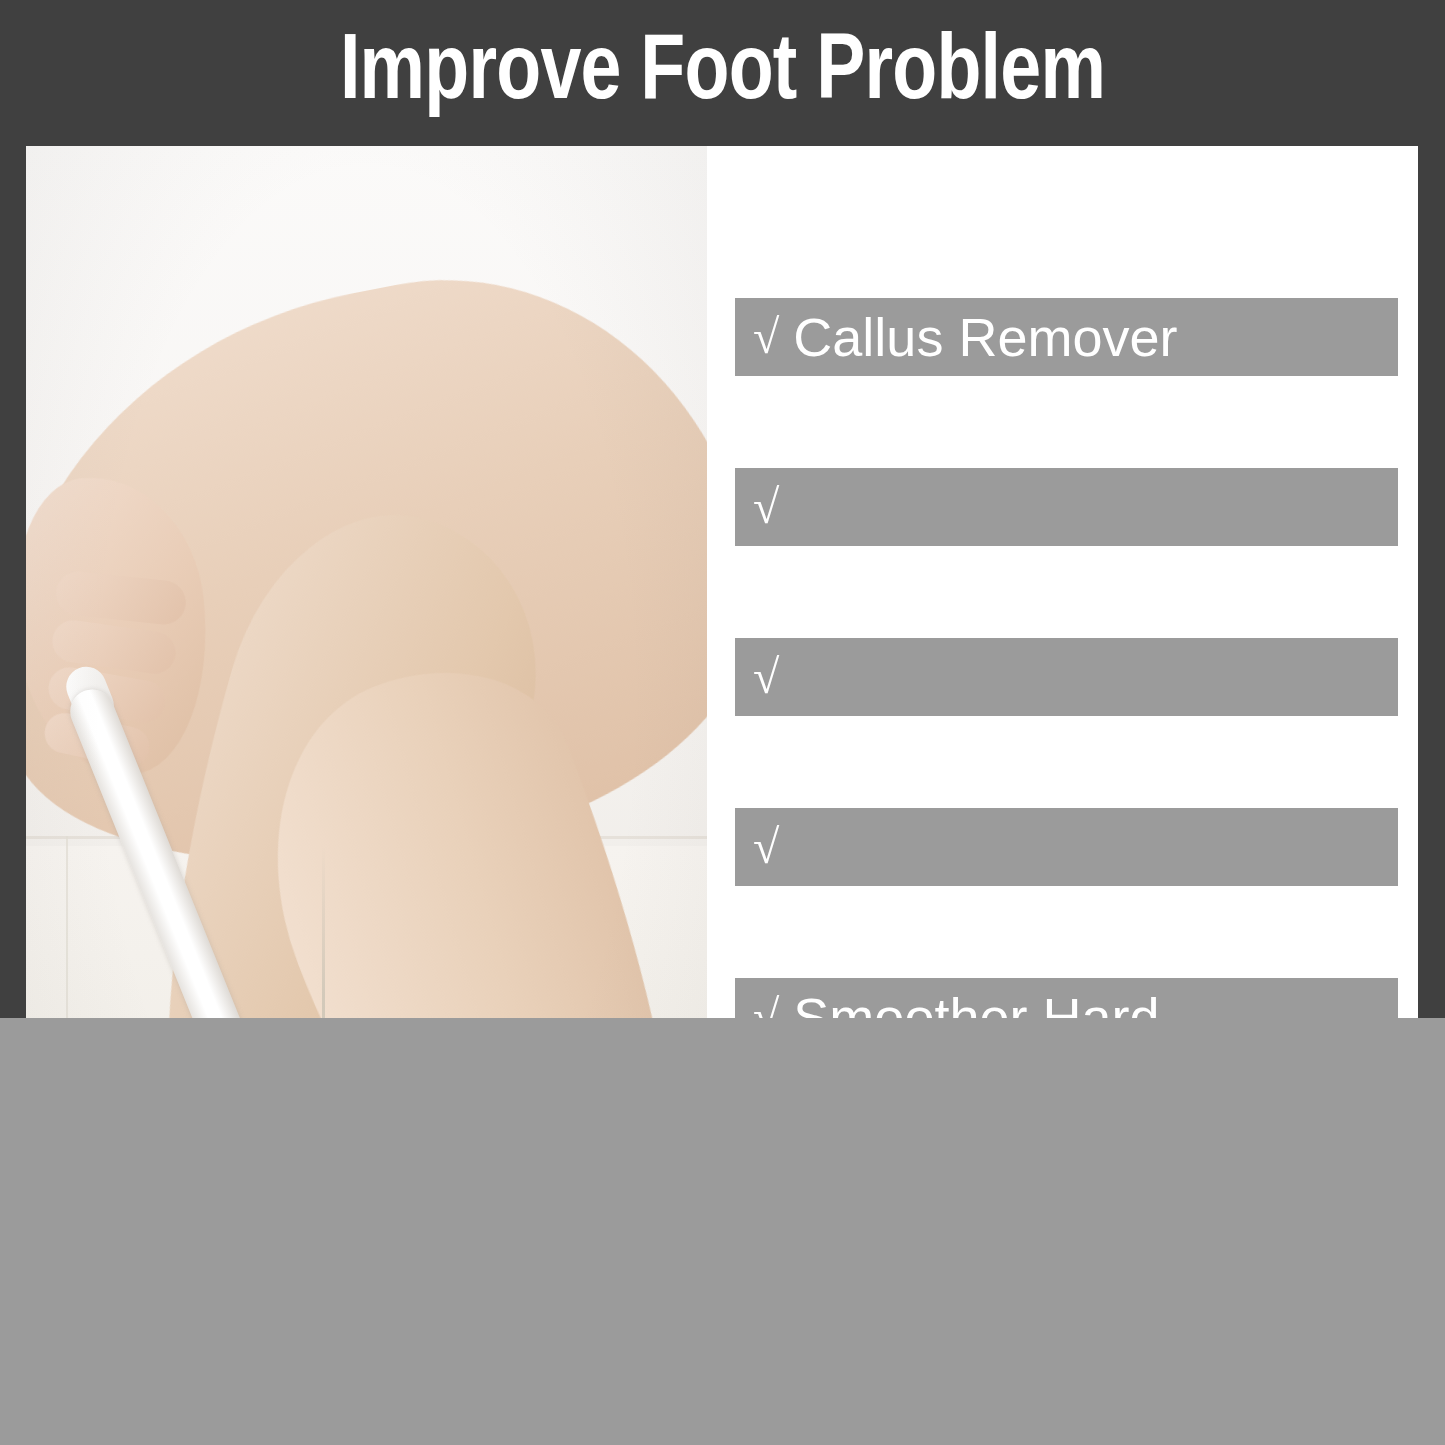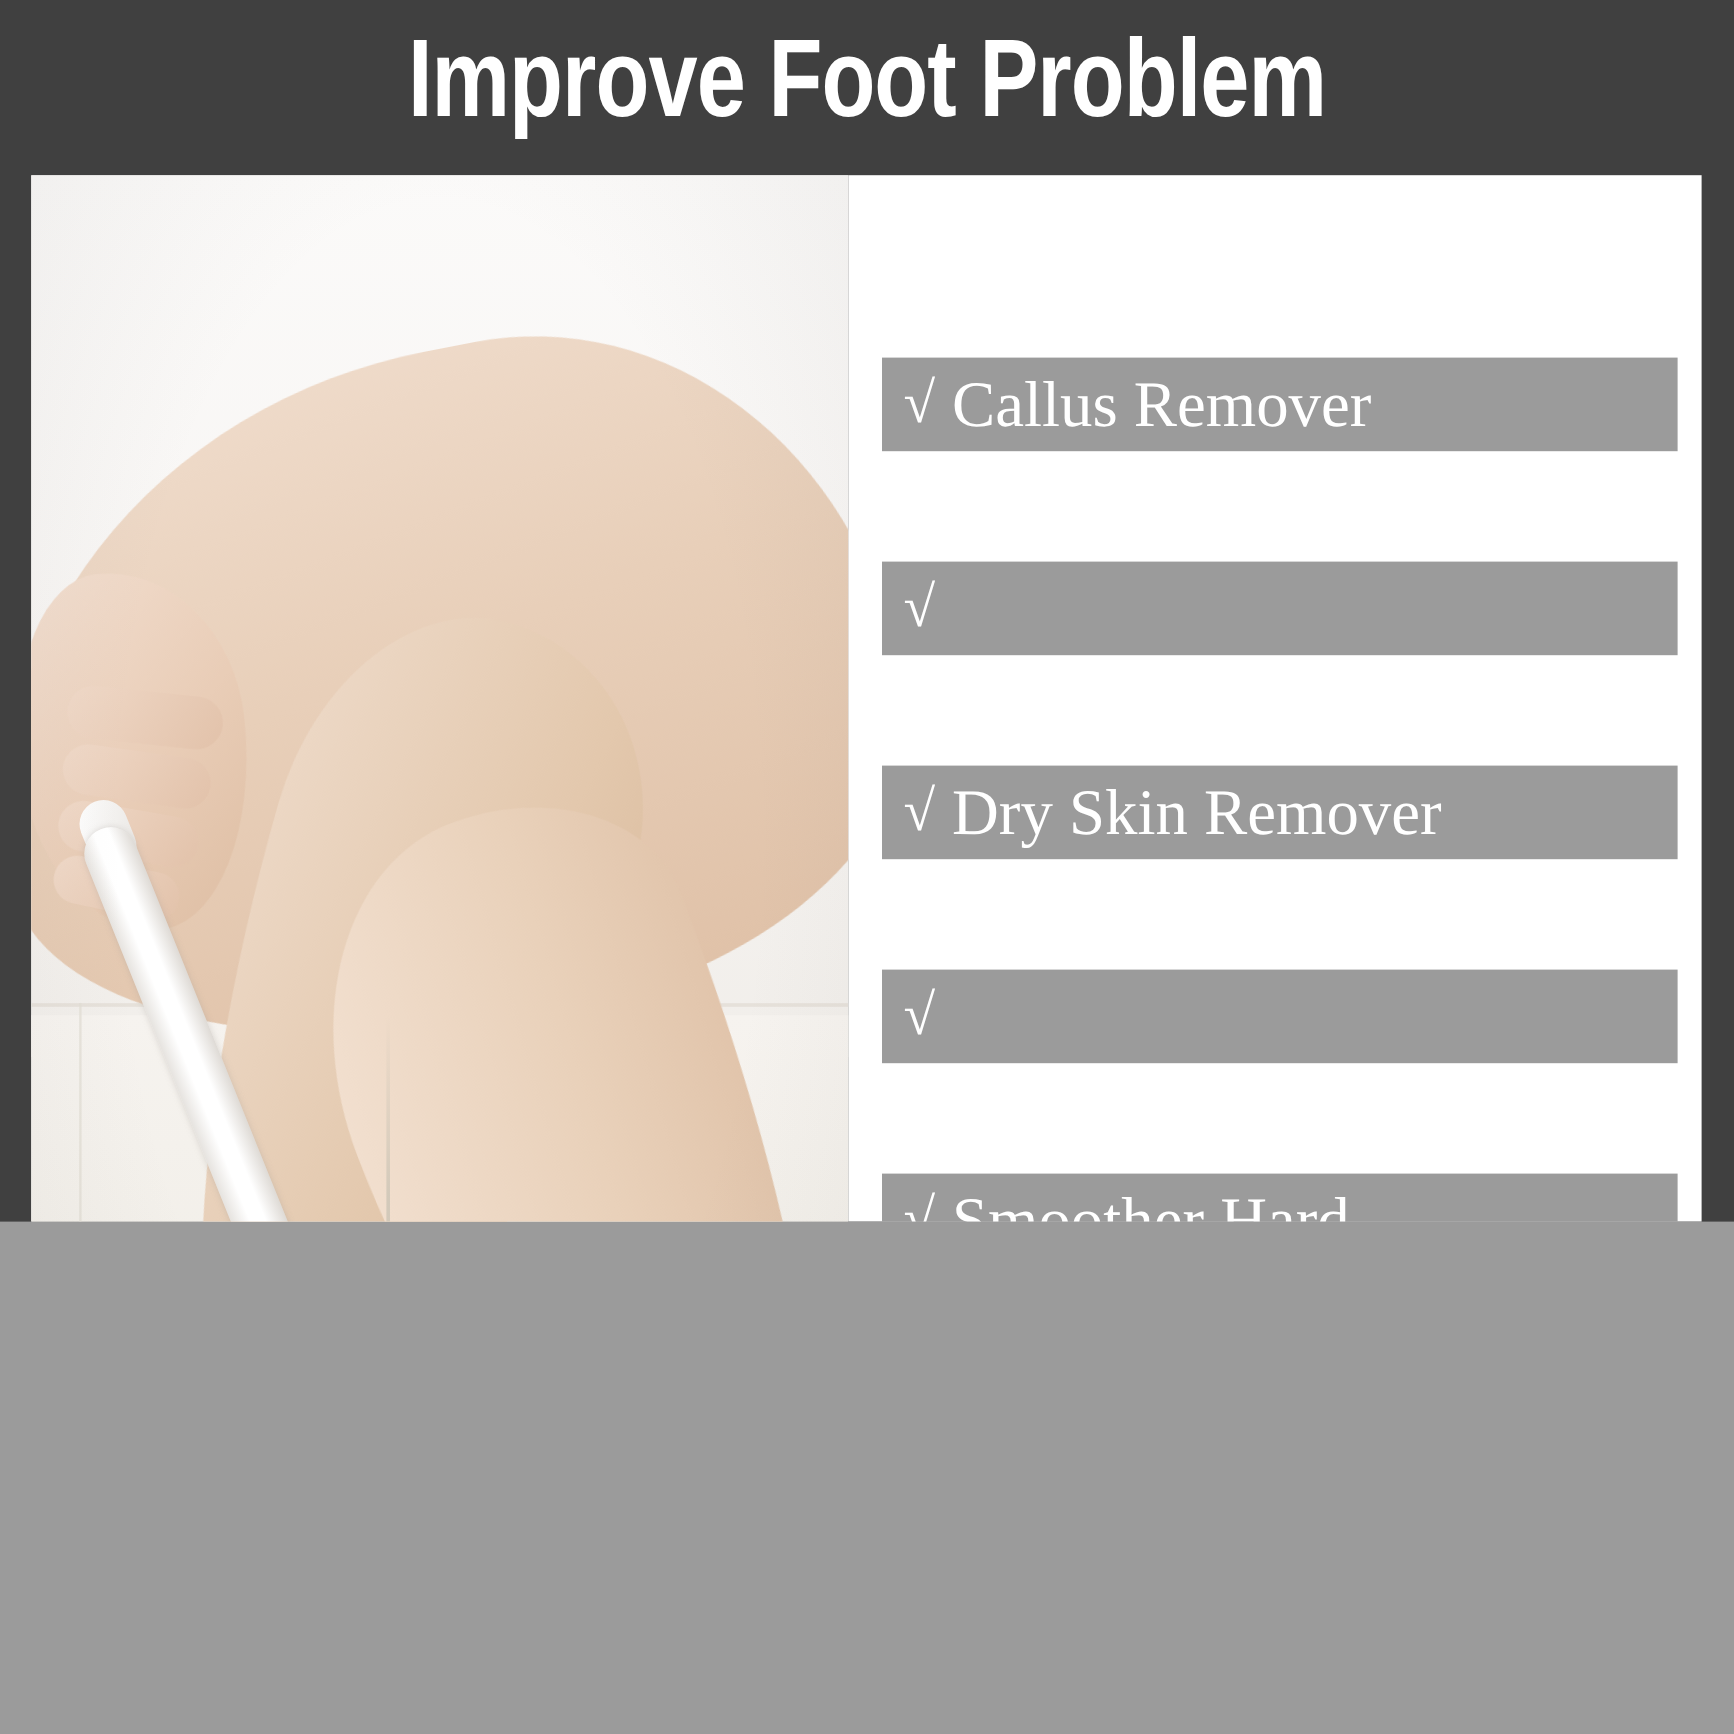--- a/index.html
+++ b/index.html
@@ -180,21 +180,21 @@
     display:flex;align-items:center;
     box-sizing:border-box;
     padding-left:18px;
   }
   .feature-text{
     color:#ffffff;
     font-size:54px;
     font-weight:400;
     line-height:1;
     white-space:nowrap;
-    font-family:Liberation Serif, serif;
+    font-family:Liberation Sans, sans-serif;
     text-align:right;
   }
   .check{
     color:#ffffff;
     font-size:48px;
     margin-right:14px;
     line-height:1;
     font-family:"Liberation Serif", serif;
   }
 </style>
@@ -246,21 +246,20 @@
       <span class="check">√</span>
       <span class="feature-text">Callus Remover</span>
     </div>
 
     <div class="feature" style="top:322px;width:663px;">
       <span class="check">√</span>
     </div>
 
     <div class="feature" style="top:492px;width:663px;">
       <span class="check">√</span>
-      <span class="feature-text">Dry Skin Remover</span>
     </div>
 
     <div class="feature" style="top:662px;width:663px;">
       <span class="check">√</span>
     </div>
 
     <div class="feature" style="top:832px;width:663px;">
       <span class="check">√</span>
       <span class="feature-text">Smoother Hard</span>
     </div>

